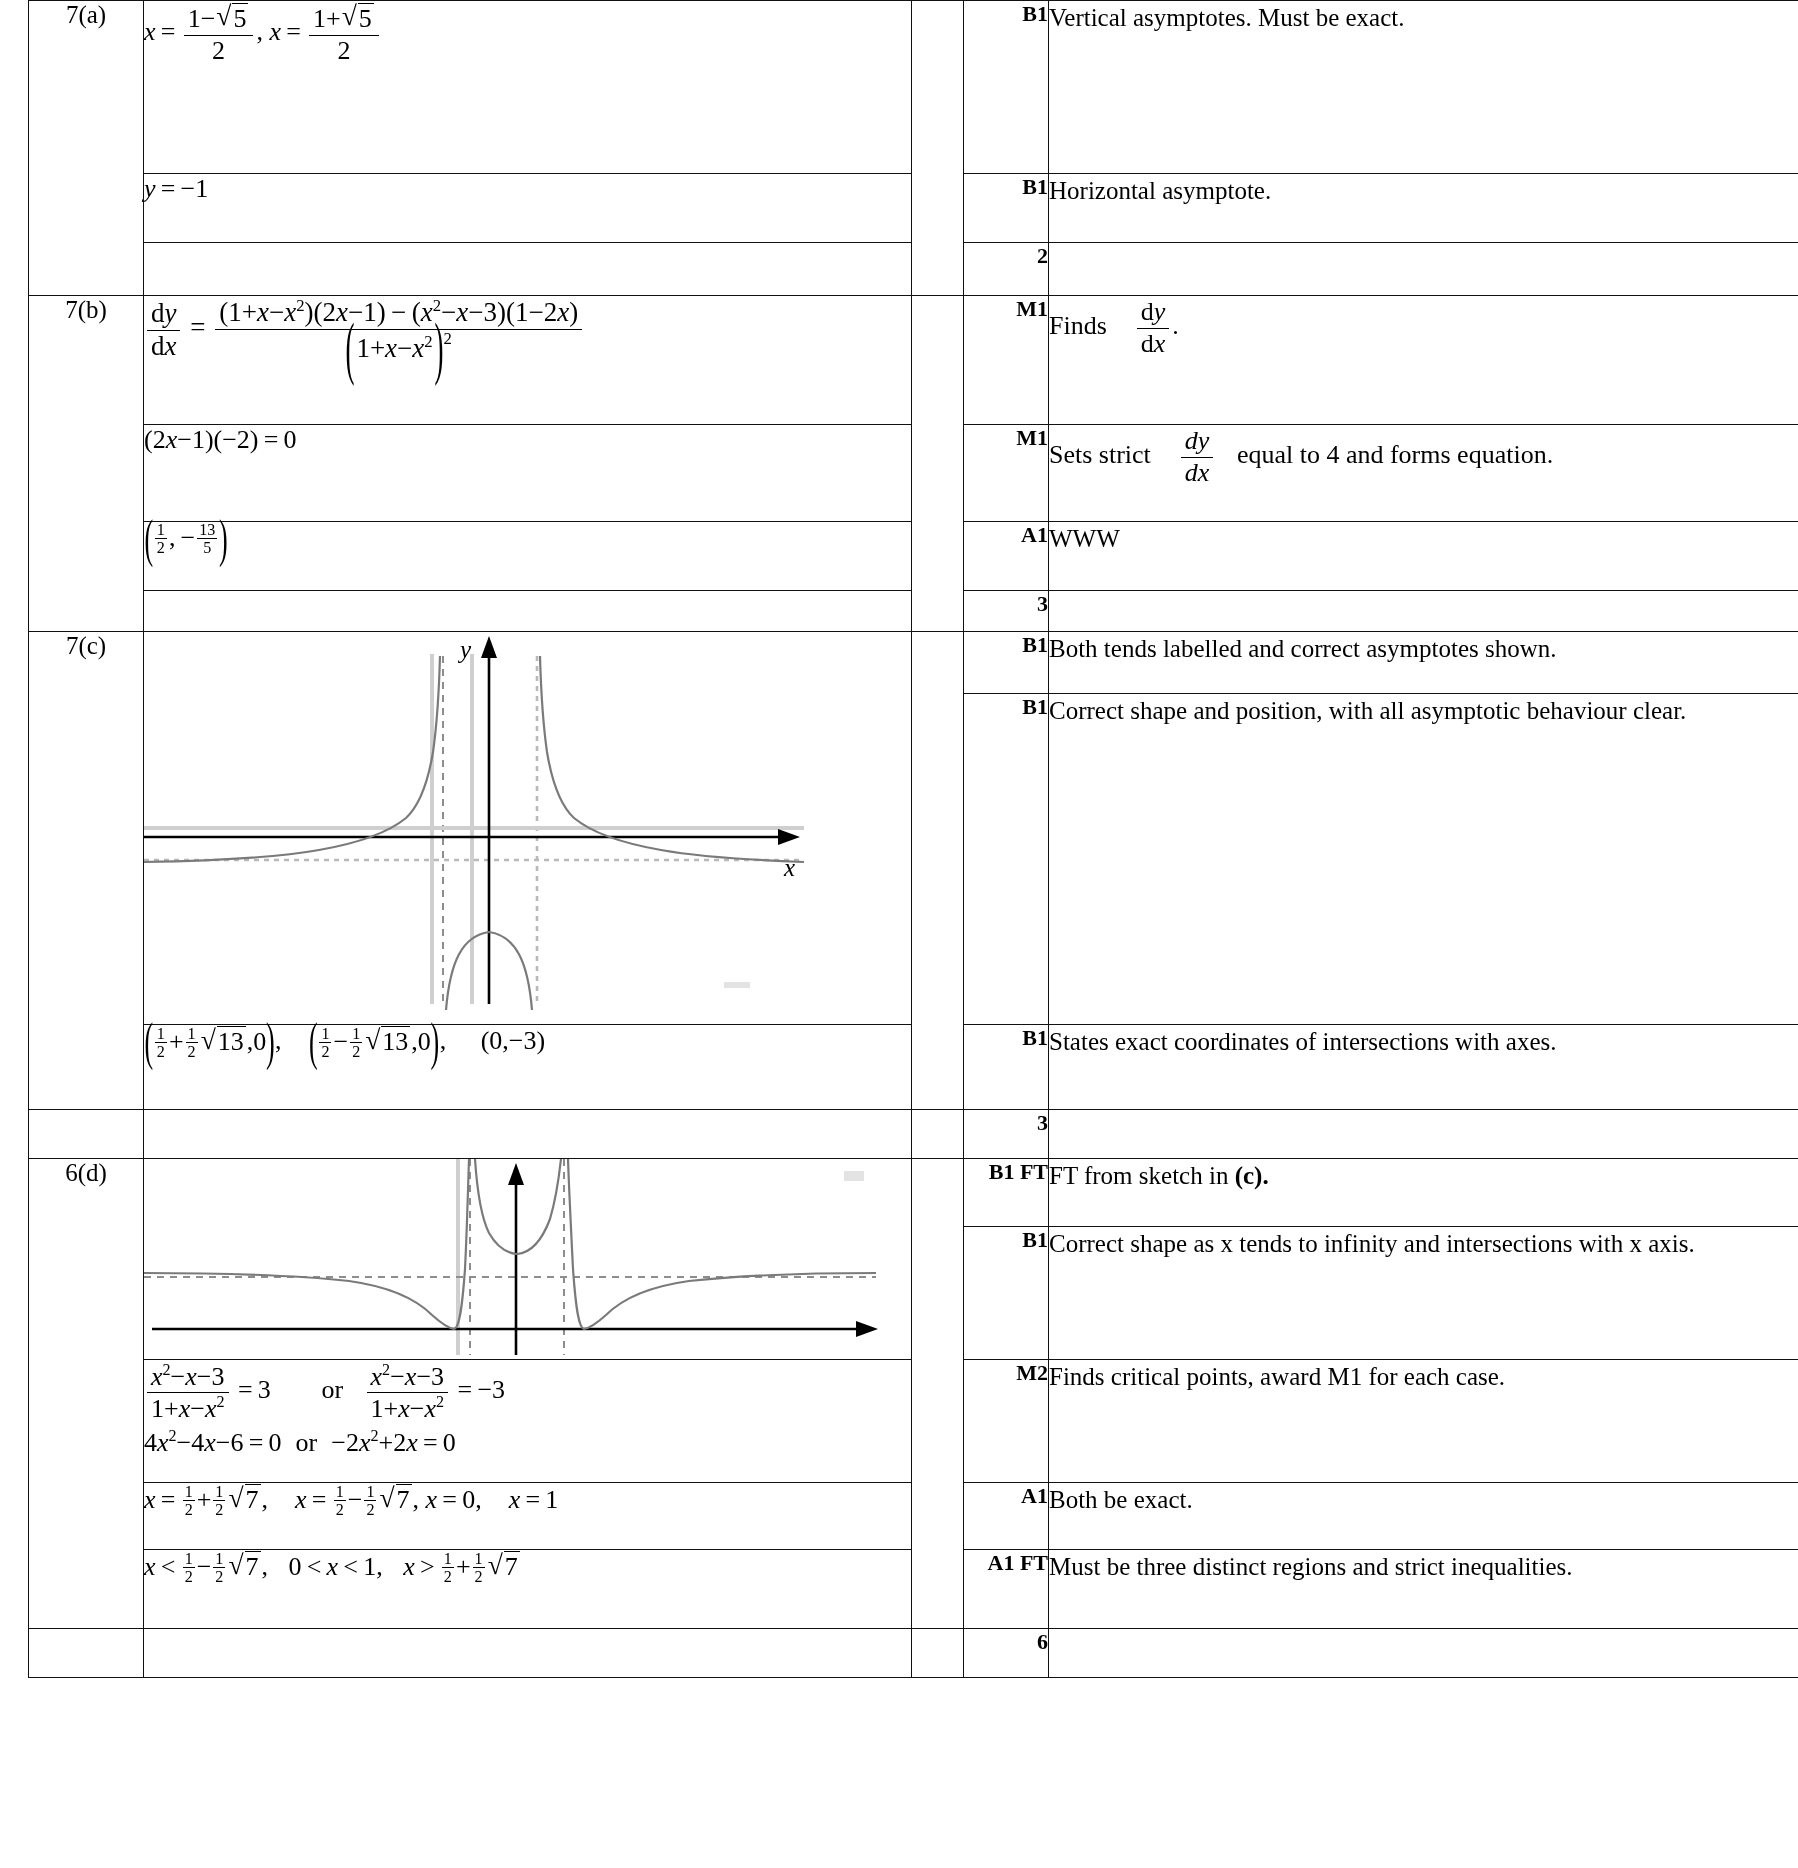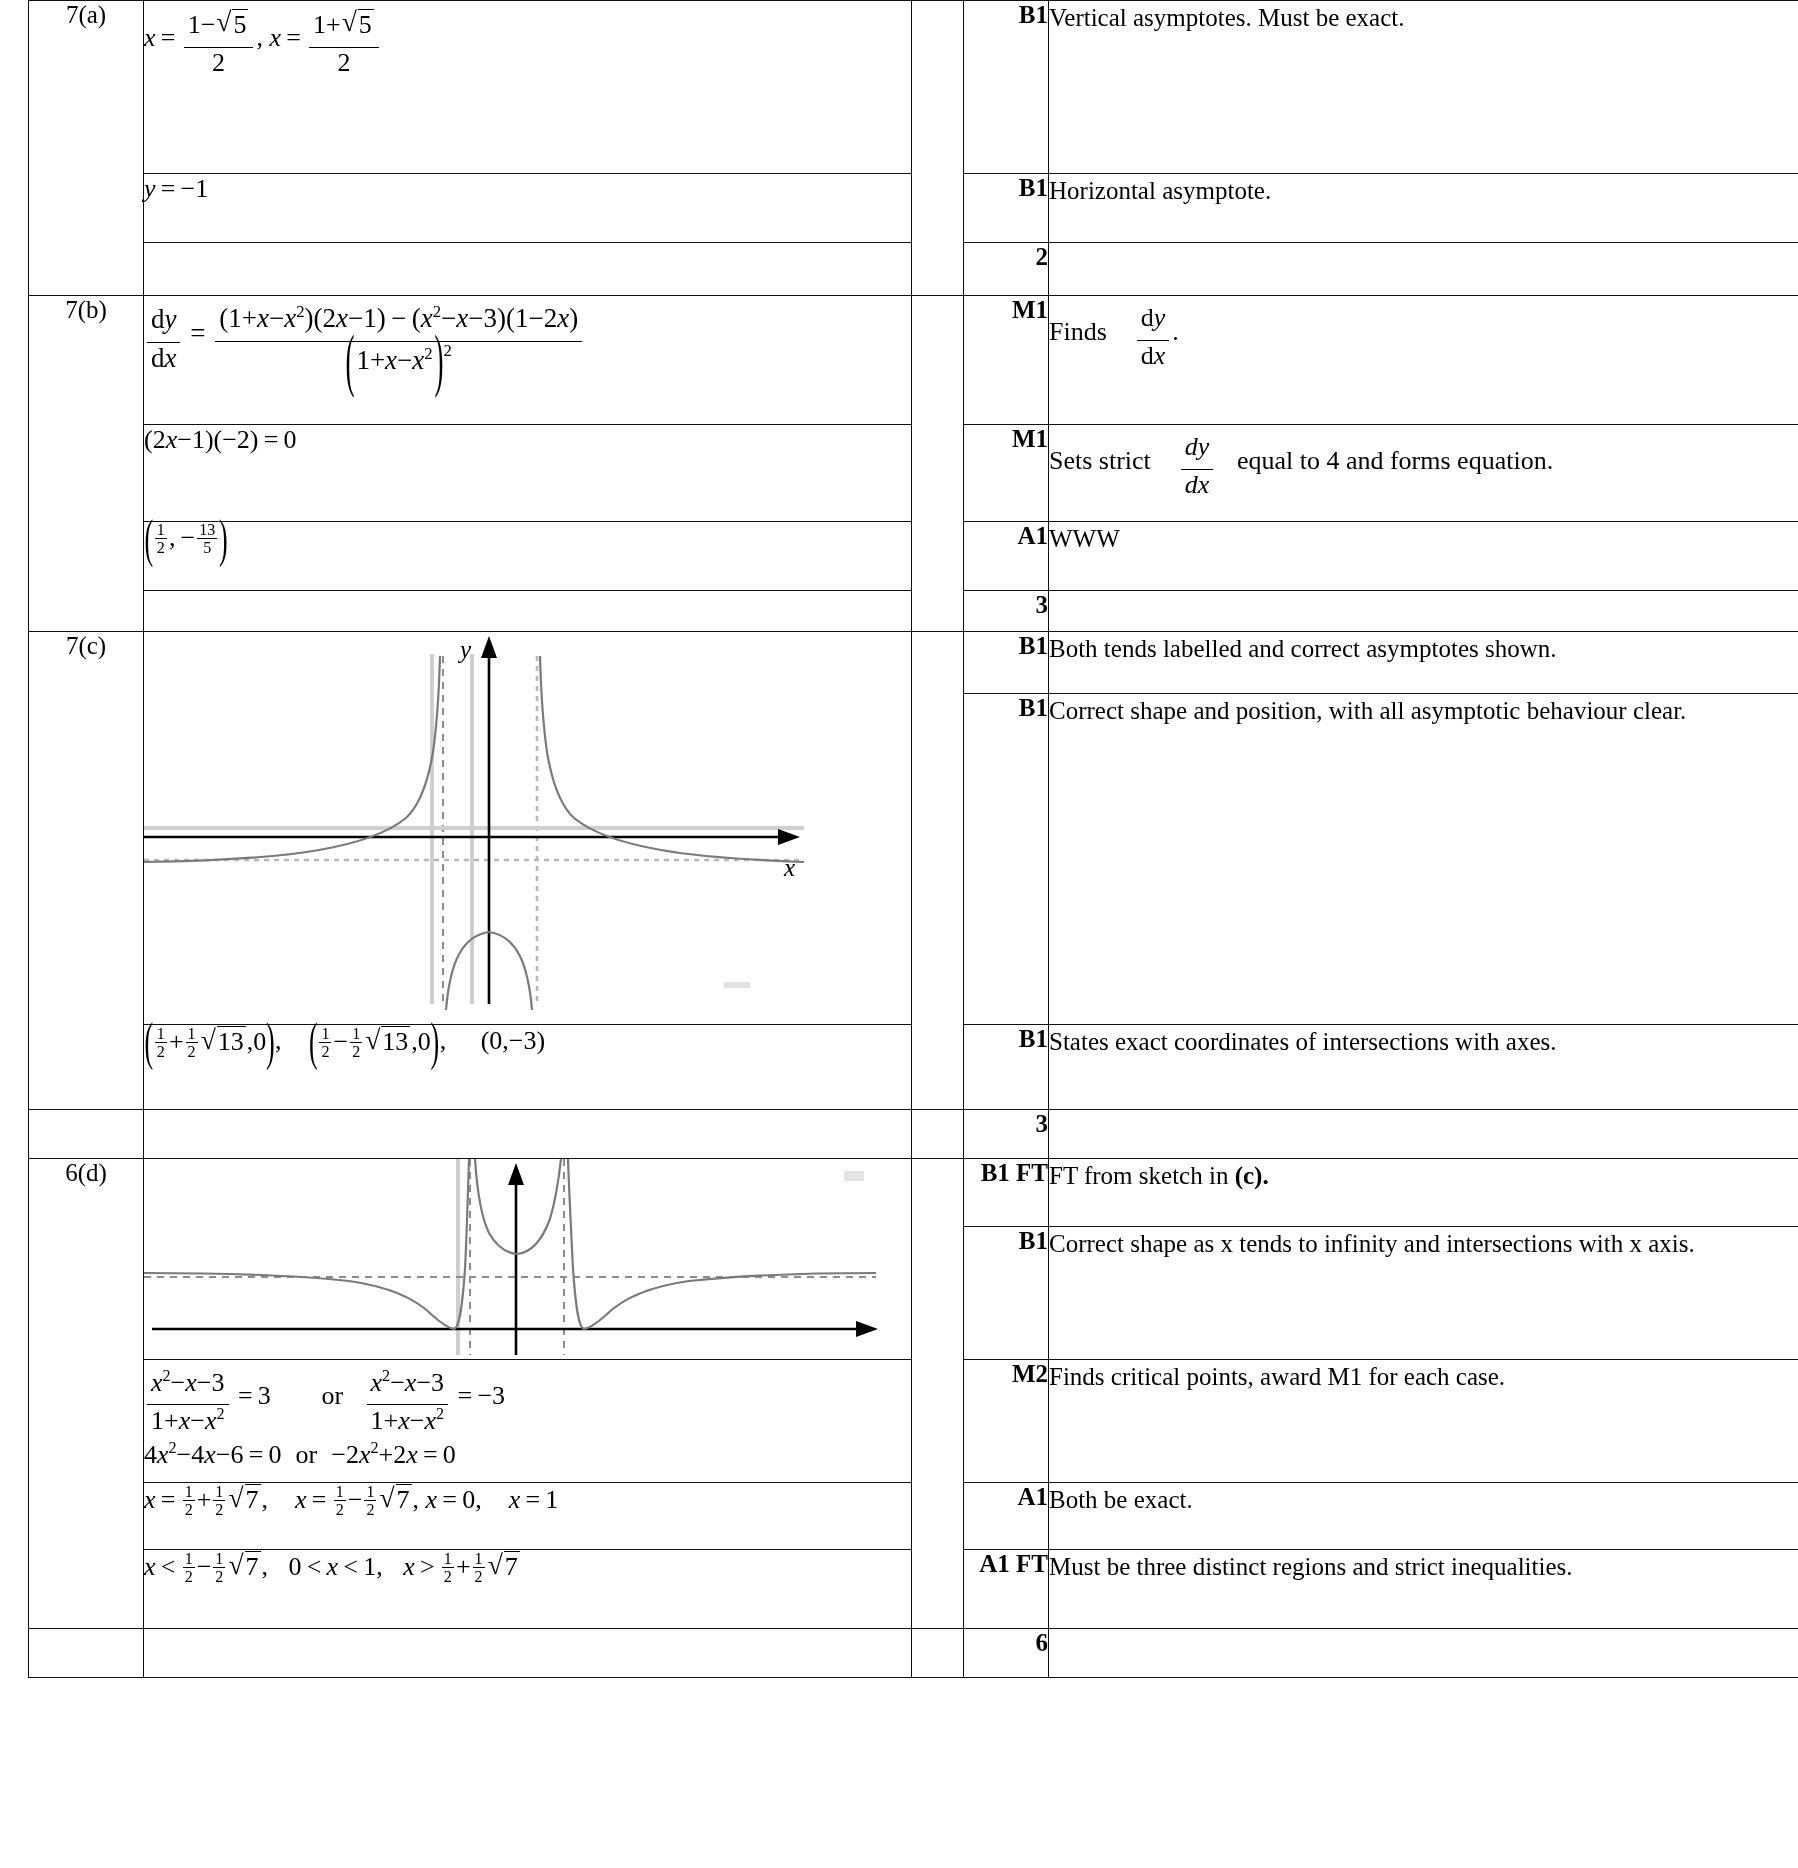--- a/index.html
+++ b/index.html
@@ -39,21 +39,21 @@
     text-align: center;
     padding-top: 14px;
     font-family: "Liberation Serif", serif;
   }
   .work {
     padding: 12px 0 12px 22px;
     font-size: 25px;
   }
   .mark {
     font-weight: bold;
-    font-size: 25px;
+    font-size: 22px;
     text-align: right;
     padding: 14px 16px 0 0;
     white-space: nowrap;
   }
   .note {
     font-size: 25px;
     padding: 14px 10px 10px 14px;
     line-height: 1.32;
   }
   .blankcell { }
@@ -67,21 +67,21 @@
   
   .frac {
     display: inline-block;
     vertical-align: middle;
     text-align: center;
     line-height: 1.12;
     margin: 0 3px;
     position: relative;
     top: -0.05em;
   }
-  .frac > .num { display: block; padding: 8px 4px; border-bottom: 1.3px solid #000; }
+  .frac > .num { display: block; padding: 2px 4px; border-bottom: 1.3px solid #000; }
   .frac > .den { display: block; padding: 0 4px; }
 
   
   .sfrac {
     display: inline-block;
     vertical-align: middle;
     text-align: center;
     font-size: 0.62em;
     line-height: 1.08;
     margin: 0 2px;

